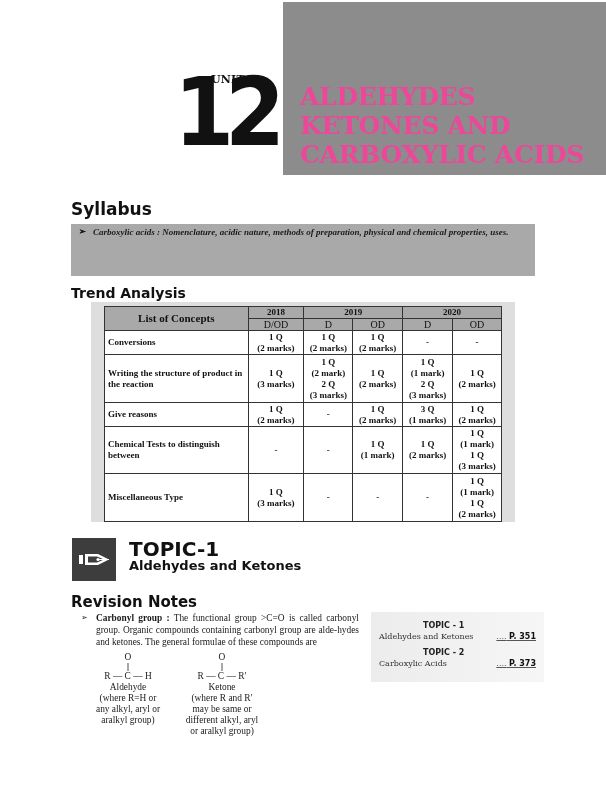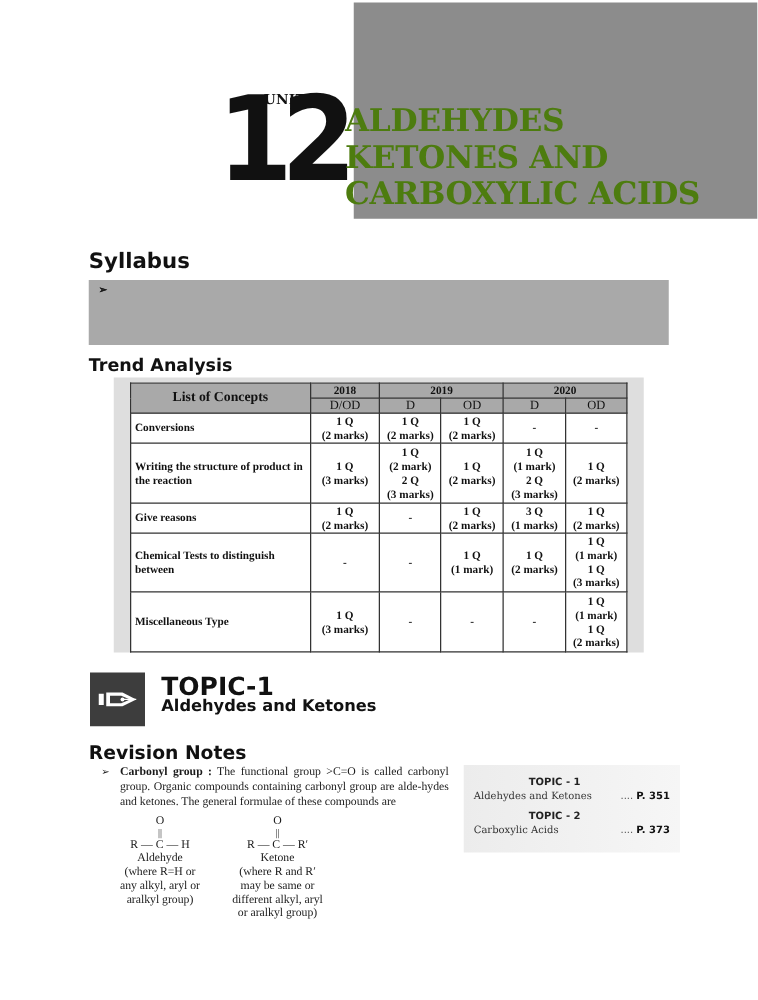--- a/index.html
+++ b/index.html
@@ -2,21 +2,21 @@
 <html><head>
 <meta charset="utf-8">
 <style>
   * { box-sizing: border-box; margin: 0; padding: 0; }
   html, body { width: 606px; height: 800px; background: #ffffff; overflow: hidden; }
   body { position: relative; font-family: "Liberation Serif", serif; color: #111; }
 
   .gray-block { position: absolute; left: 283px; top: 2px; width: 323px; height: 173px; background: #8c8c8c; }
   .unit-label { position: absolute; left: 211px; top: 73px; font-family: "DejaVu Serif", serif; font-weight: bold; font-size: 11px; letter-spacing: 0.2px; color: #111; }
   .unit-number { position: absolute; left: 174px; top: 66px; font-family: "DejaVu Sans", sans-serif; font-weight: bold; font-size: 94px; line-height: 1; letter-spacing: -10px; color: #111; transform: scaleX(0.92); transform-origin: left top; }
-  .unit-title { position: absolute; left: 276px; top: 82px; font-family: "DejaVu Serif", serif; font-weight: bold; font-size: 25px; line-height: 29px; color: #4d7c0f; letter-spacing: -0.3px; }
+  .unit-title { position: absolute; left: 300px; top: 82px; font-family: "DejaVu Serif", serif; font-weight: bold; font-size: 25px; line-height: 29px; color: #ec4899; letter-spacing: -0.3px; }
   .unit-title div { white-space: nowrap; }
 
   .section-heading { position: absolute; font-family: "DejaVu Sans", sans-serif; font-weight: bold; color: #111; }
   .syllabus-heading { left: 71px; top: 199px; font-size: 17px; }
 
   .syllabus-box { position: absolute; left: 71px; top: 224px; width: 464px; height: 52px; background: #a9a9a9; padding: 2px 6px 0 8px; }
   .syl-item { position: relative; padding-left: 14px; font-style: italic; font-weight: bold; font-size: 9px; line-height: 12px; color: #1a1a1a; text-align: justify; }
   .syl-item .bullet { position: absolute; left: 0; top: 0; font-style: normal; font-size: 8px; }
 
   .trend-heading { left: 71px; top: 285px; font-size: 14px; }
@@ -45,21 +45,21 @@
   .formula { position: absolute; text-align: center; font-size: 9.4px; line-height: 11px; color: #1a1a1a; }
   .formula .o { display: block; }
   .formula .bond { display: block; font-size: 8px; line-height: 8px; }
   .aldehyde { left: 80px; top: 652px; width: 96px; }
   .ketone { left: 170px; top: 652px; width: 104px; }
 
   .index-box { position: absolute; left: 371px; top: 612px; width: 173px; height: 70px; background: linear-gradient(90deg, #ececec 0%, #f6f6f6 100%); padding: 9px 8px 0 8px; font-family: "DejaVu Sans", sans-serif; }
   .idx-topic { font-weight: bold; font-size: 8px; color: #222; line-height: 10px; margin-left: 44px; }
   .idx-row { display: flex; justify-content: space-between; font-size: 8px; line-height: 11px; color: #333; margin-bottom: 6px; }
   .idx-row .name { font-family: "DejaVu Serif", serif; font-size: 8px; }
-  .idx-row .page { color: #555; }
+  .idx-row .page { color: #555; text-decoration: underline; }
   .idx-row .page b { color: #111; }
 </style>
 </head>
 <body>
 
 <div class="gray-block"></div>
 <div class="unit-label">UNIT</div>
 <div class="unit-number">12</div>
 <div class="unit-title">
   <div>ALDEHYDES</div>
@@ -67,20 +67,21 @@
   <div>CARBOXYLIC ACIDS</div>
 </div>
 
 <div class="section-heading syllabus-heading">Syllabus</div>
 <div class="syllabus-box">
   <div class="syl-item">
     <span class="bullet">➢</span>
   </div>
   <div class="syl-item">
     <span class="bullet">➢</span>
+    <span>Carboxylic acids : Nomenclature, acidic nature, methods of preparation, physical and chemical properties, uses.</span>
   </div>
 </div>
 
 <div class="section-heading trend-heading">Trend Analysis</div>
 <div class="trend-box"></div>
 <table class="trend">
   <colgroup>
     <col style="width:144px">
       <col style="width:56px">
       <col style="width:49px">

